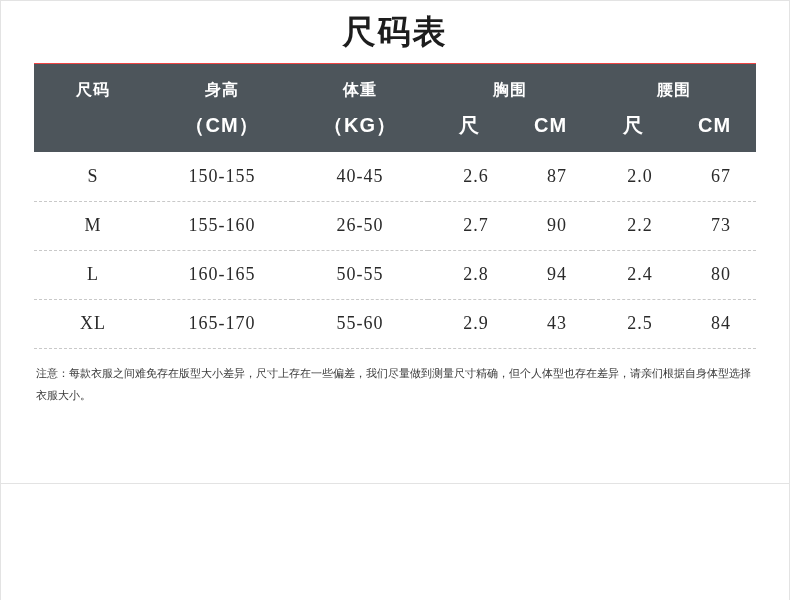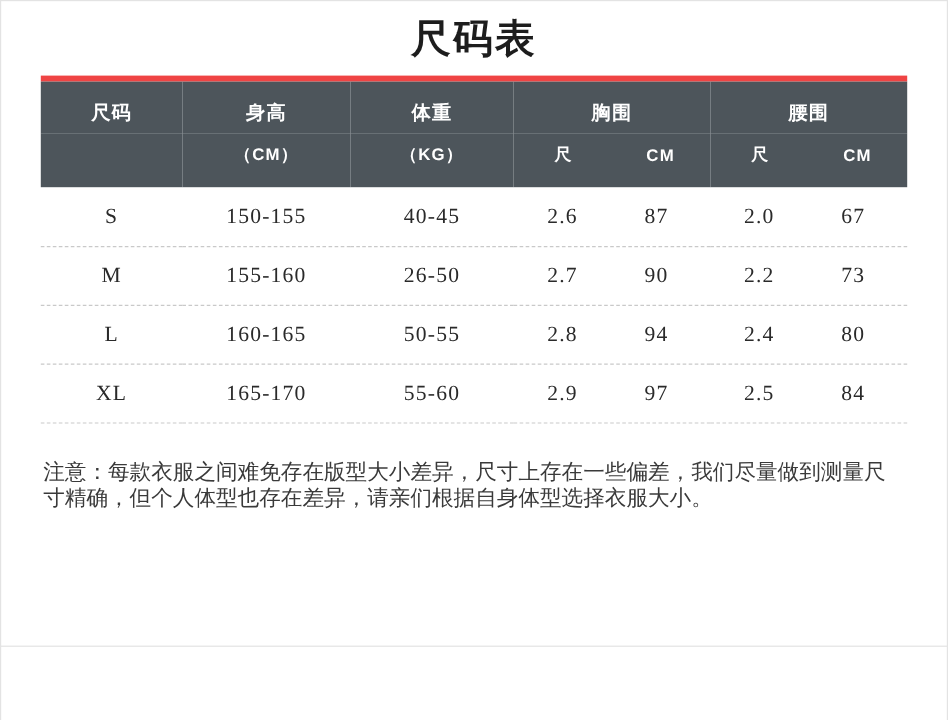--- a/index.html
+++ b/index.html
@@ -10,36 +10,36 @@
     width: 790px;
     height: 600px;
     background: #ffffff;
     font-family: "Liberation Serif", "DejaVu Serif", serif;
     color: #222222;
     overflow: hidden;
   }
   .page {
     position: relative;
     width: 790px;
-    height: 539px;
+    height: 484px;
     box-sizing: border-box;
   }
   .title {
     text-align: center;
     font-family: "Liberation Sans", "DejaVu Sans", sans-serif;
     font-size: 33px;
     font-weight: bold;
     letter-spacing: 2px;
     color: #1d1d1d;
     padding-top: 10px;
     padding-bottom: 8px;
   }
   .table-wrap {
     margin: 0 34px;
-    border-top: 5px solid #ef4444;
+    border-top: 1px solid #ef4444;
   }
   table.size-table {
     border-collapse: collapse;
     width: 722px;
     table-layout: fixed;
   }
   thead tr.head-row {
     background: #4d555b;
     color: #ffffff;
   }
@@ -51,21 +51,21 @@
     font-weight: bold;
     letter-spacing: 1px;
   }
   .head-main td {
     height: 32px;
     padding-top: 10px;
   }
   .head-sub td {
     height: 34px;
     padding-bottom: 10px;
-    font-size: 14px;
+    font-size: 20px;
   }
   .sub-pair {
     display: flex;
     justify-content: space-around;
     align-items: center;
   }
   .sub-pair span {
     display: inline-block;
     min-width: 36px;
     text-align: center;
@@ -86,27 +86,27 @@
     border-bottom: 1px dashed #c9c9c9;
   }
   .cell-pair {
     display: flex;
     justify-content: space-around;
     align-items: center;
   }
   .cell-pair span {
     display: inline-block;
     min-width: 40px;
-    text-align: left;
+    text-align: center;
     margin-left: 13px;
   }
   .note {
-    margin: 29px 36px 0 36px;
-    font-family: Liberation Serif, serif;
-    font-size: 18px;
+    margin: 14px 36px 0 36px;
+    font-family: Liberation Mono, monospace;
+    font-size: 11px;
     line-height: 22px;
     color: #3a3a3a;
     width: 716px;
   }
   .page-border-top,
   .page-border-bottom {
     position: absolute;
     left: 0;
     width: 790px;
     height: 1px;
@@ -223,21 +223,21 @@
             </div>
           </td>
         </tr>
         <tr>
           <td>XL</td>
           <td>165-170</td>
           <td>55-60</td>
           <td>
             <div class="cell-pair">
               <span>2.9</span>
-              <span>97</span>
+              <span>43</span>
             </div>
           </td>
           <td>
             <div class="cell-pair">
               <span>2.5</span>
               <span>84</span>
             </div>
           </td>
         </tr>
       </tbody>

